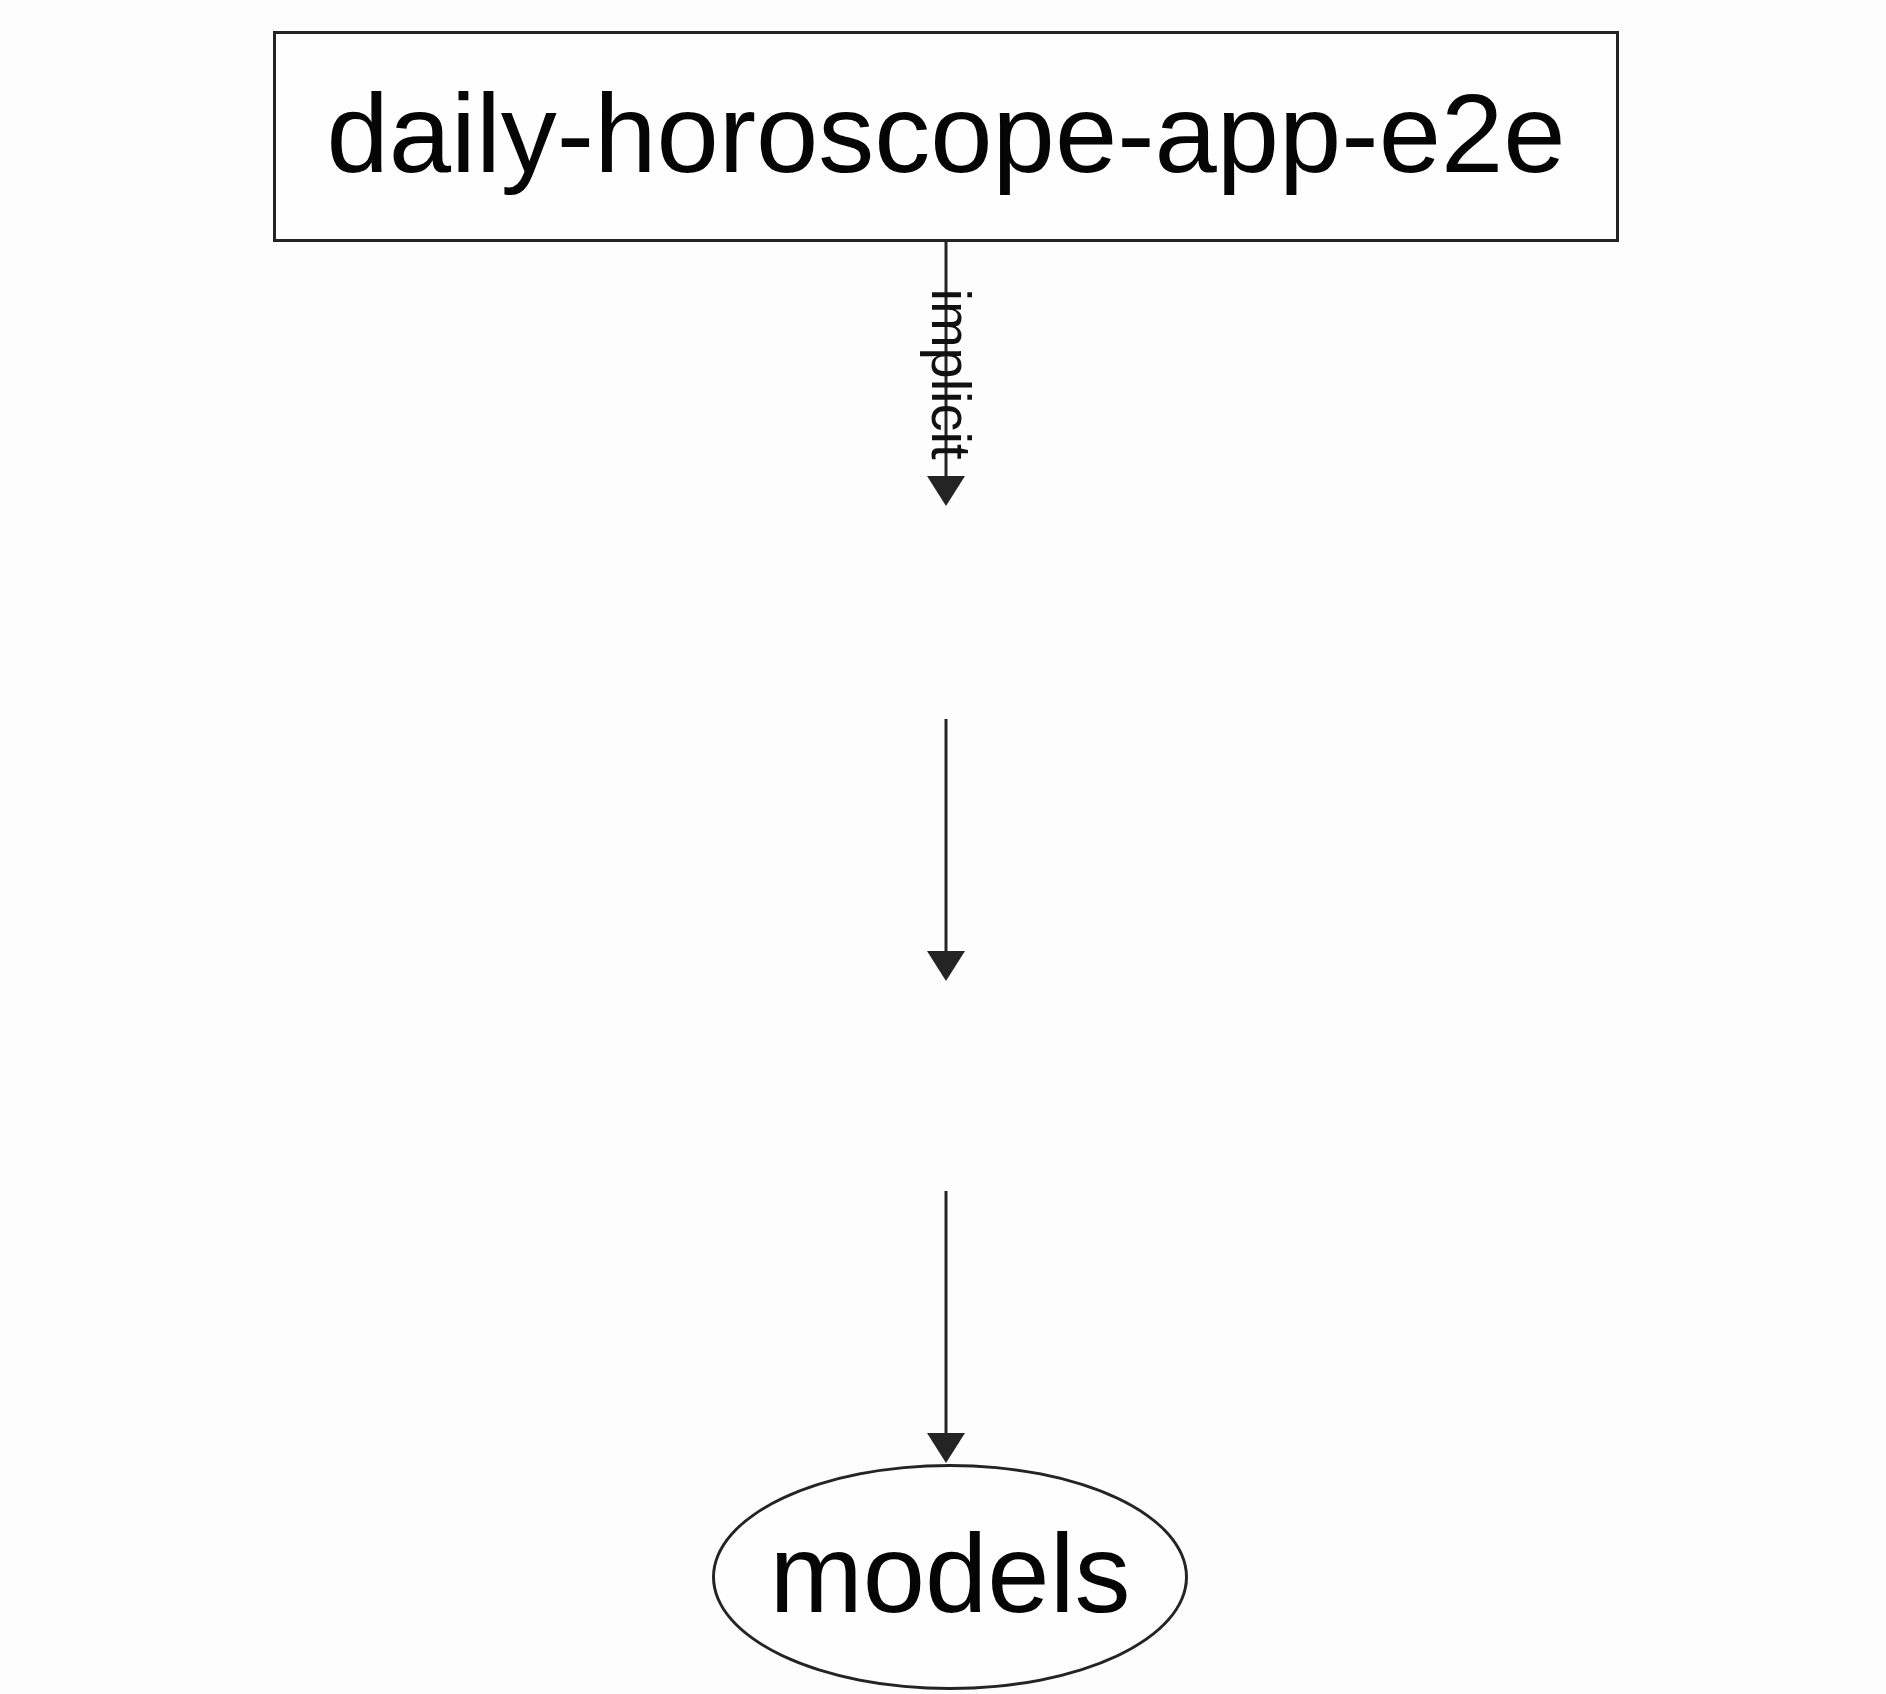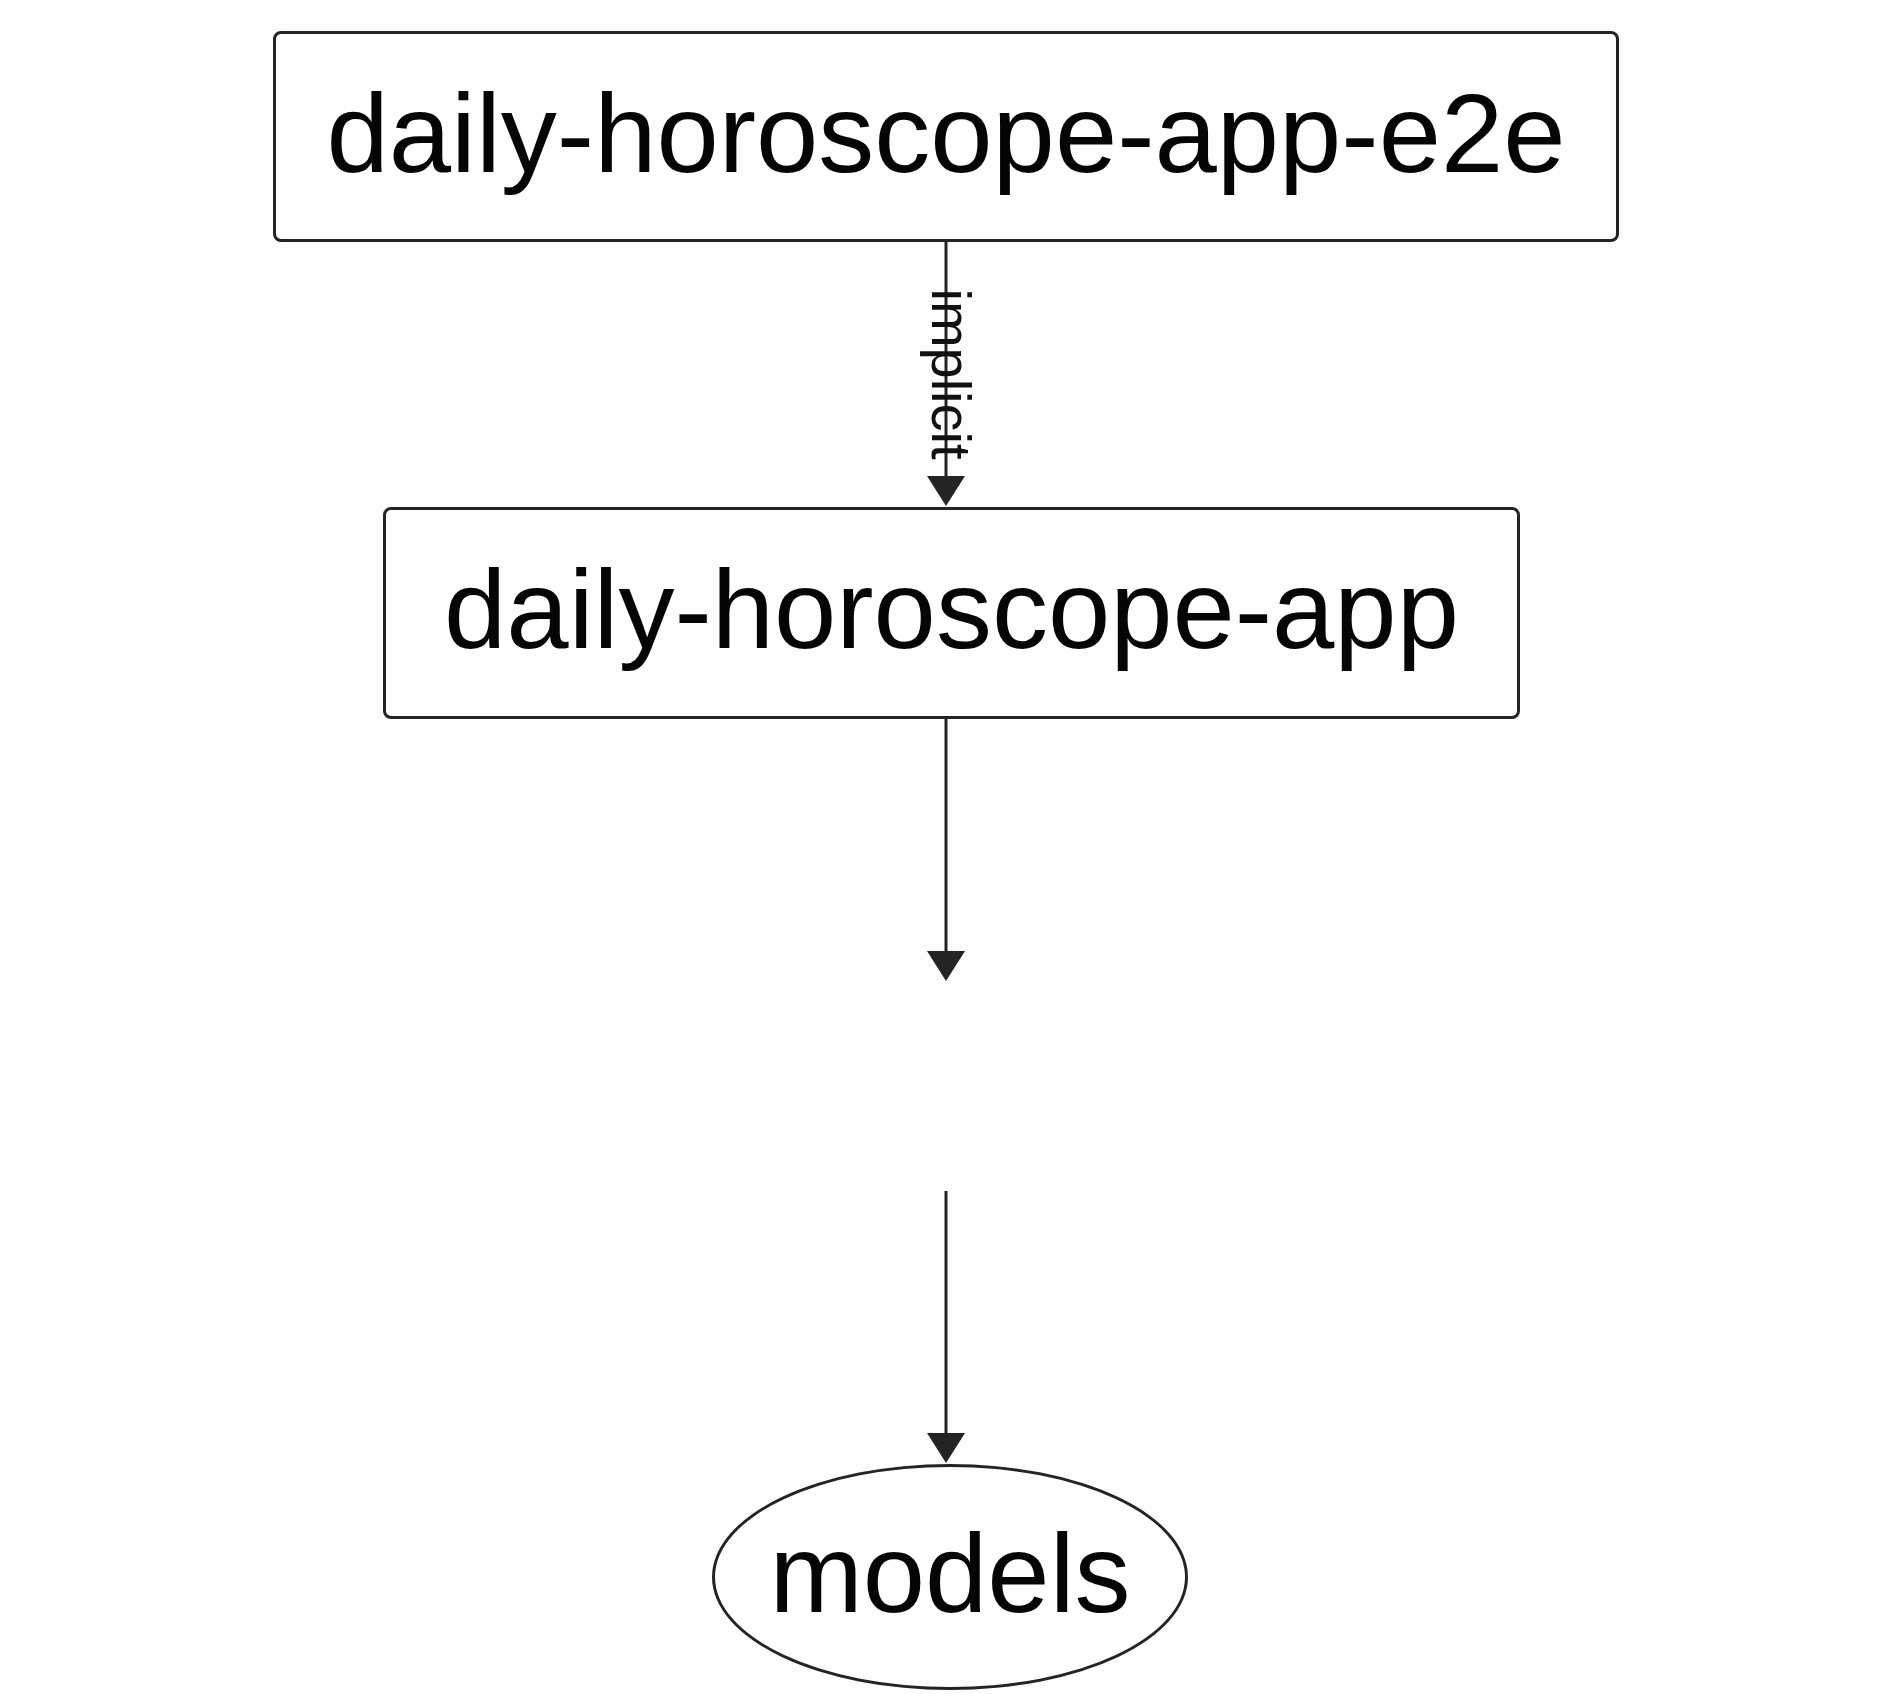--- a/index.html
+++ b/index.html
@@ -33,21 +33,21 @@
     justify-content: center;
     color: #050505;
   }
   .node .label {
     font-size: 112px;
     line-height: 1;
     white-space: nowrap;
     letter-spacing: 0px;
     padding-bottom: 6px; 
   }
-  .node.rect { border-radius: 8px; }
+  .node.rect { border-radius: 0; }
   .node.round { border-radius: 50%; }
   .edge-label {
     position: absolute;
     color: #111111;
     font-size: 56px;
     line-height: 1;
     white-space: nowrap;
     transform: translate(-50%, -50%) rotate(90deg);
     transform-origin: center center;
   }
@@ -68,22 +68,19 @@
     <line x1="946" y1="1191" x2="946" y2="1436" stroke="#242424" stroke-width="3"></line>
     <polygon points="946,1463 927,1433 965,1433" fill="#242424"></polygon>
   </svg>
 
   <div class="node rect" style="left:273px; top:31px; width:1346px; height:211px;">
     <span class="label">daily-horoscope-app-e2e</span>
   </div>
 
   <div class="edge-label" style="left:951px; top:374px;">implicit</div>
 
-  <div class="node rect" style="left:383px; top:507px; width:1137px; height:212px;">
-    <span class="label">daily-horoscope-app</span>
-  </div>
 
 
   <div class="node round" style="left:712px; top:1464px; width:476px; height:226px;">
     <span class="label">models</span>
   </div>
 
 </div>
 
 </body></html>

